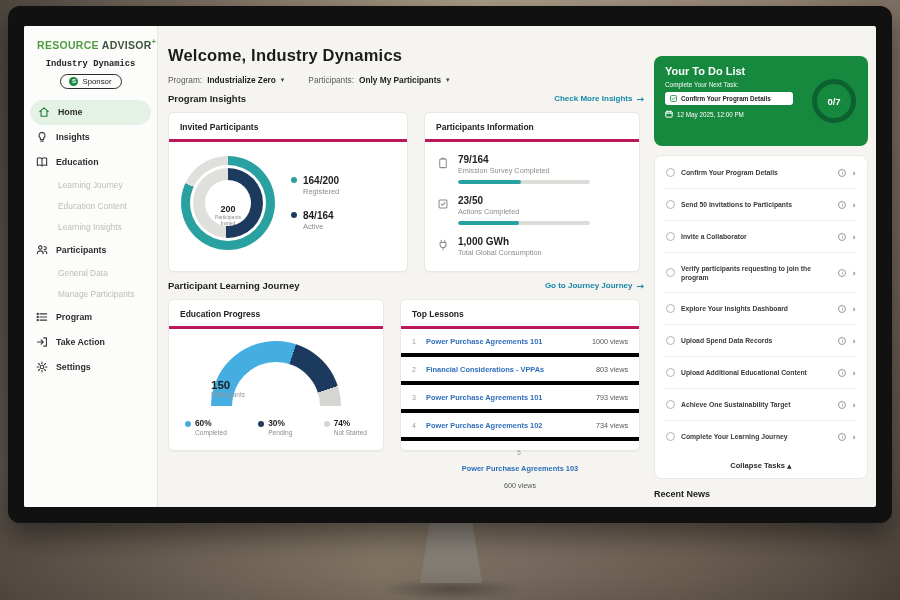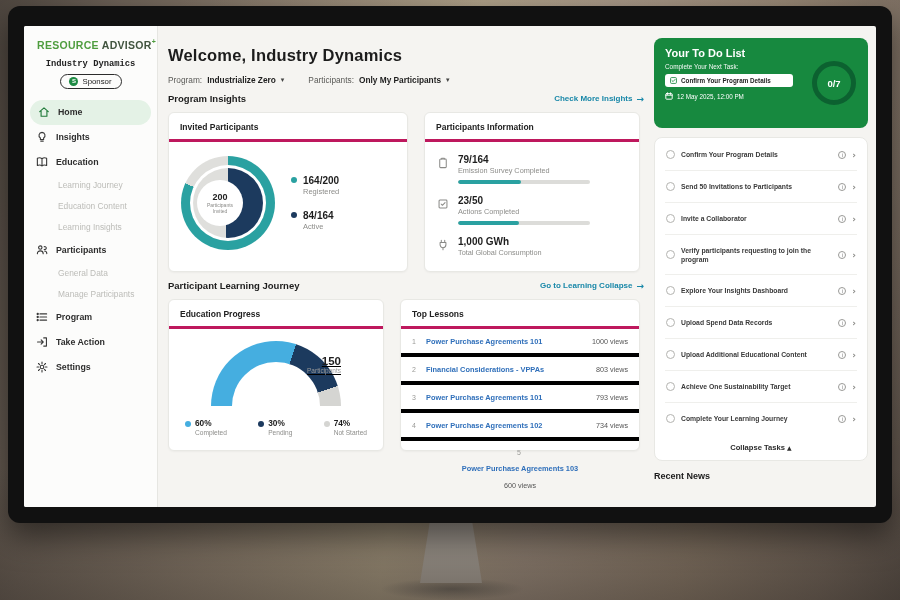--- a/index.html
+++ b/index.html
@@ -58,22 +58,22 @@
   .c-edu{width:216px;height:152px;}
   .c-lessons{width:240px;height:152px;}
 
   
   .inv-body{display:flex;align-items:center;gap:16px;padding:14px 12px;}
   .donut{position:relative;width:94px;height:94px;flex:none;}
   .ring{position:absolute;border-radius:50%;}
   .ring.outer{inset:0;}
   .ring-gap{position:absolute;left:9px;top:9px;width:76px;height:76px;background:#fff;border-radius:50%;}
   .ring.inner{left:12px;top:12px;width:70px;height:70px;}
-  .hole{position:absolute;left:16px;top:24px;width:46px;height:46px;background:#fff;border-radius:50%;
-    display:flex;flex-direction:column;align-items:center;justify-content:center;text-align:center;}
+  .hole{position:absolute;left:24px;top:24px;width:46px;height:46px;background:#fff;border-radius:50%;
+    display:flex;flex-direction:column;align-items:center;justify-content:flex-end;text-align:center;}
   .hv{font-size:9px;font-weight:bold;color:#222;}
   .hl{font-size:5px;color:#8b8b88;line-height:1.25;width:34px;}
   .inv-legend{display:flex;flex-direction:column;gap:14px;}
   .leg{display:flex;gap:6px;align-items:flex-start;}
   .dot{width:6px;height:6px;border-radius:50%;flex:none;margin-top:2px;}
   .dot-teal{background:#2aa1a1;} .dot-navy{background:#1c3a5e;} .dot-blue{background:#45aee0;} .dot-gray{background:#d5d5d2;}
   .lv{font-size:10px;font-weight:bold;color:#1e1e1e;}
   .ll{font-size:7.5px;color:#8d8d8a;margin-top:1px;}
 
   
@@ -84,38 +84,38 @@
   .iv{font-size:10px;font-weight:bold;color:#1e1e1e;}
   .il{font-size:7.3px;color:#8d8d8a;margin-top:1px;}
   .bar{width:132px;height:4px;background:#dcdcd9;border-radius:2px;margin-top:5px;overflow:hidden;}
   .fill{height:100%;border-radius:2px;}
 
   
   .gauge-wrap{display:flex;justify-content:center;padding-top:12px;}
   .gauge{position:relative;width:130px;height:65px;overflow:hidden;}
   .gauge-arc{position:absolute;left:0;top:0;width:130px;height:130px;border-radius:50%;}
   .gauge-hole{position:absolute;left:21px;top:21px;width:88px;height:88px;border-radius:50%;background:#fff;}
-  .gauge-text{position:absolute;left:0;right:0;top:14px;text-align:right;text-decoration:underline;}
+  .gauge-text{position:absolute;left:0;right:0;top:38px;text-align:left;}
   .gv{font-size:11.5px;font-weight:bold;color:#1e1e1e;}
   .gl{font-size:6.5px;color:#999;}
   .edu-legend{display:flex;justify-content:space-between;padding:12px 16px 0;}
   .gleg .top{display:flex;gap:4px;align-items:center;}
   .gleg .pct{font-size:8.3px;font-weight:bold;color:#1e1e1e;}
   .gll{font-size:6.6px;color:#8d8d8a;margin-left:10px;margin-top:1px;}
 
   
   .lrow{display:flex;align-items:center;gap:8px;padding:7.5px 11px;border-bottom:4px solid #000000;}
   .lrow:last-child{border-bottom:none;flex-direction:column;}
   .lrank{font-size:7px;color:#9a9a97;width:6px;flex:none;}
   .ltitle{flex:1;font-size:7.4px;font-weight:bold;color:#2f6fba;cursor:pointer;}
   .lviews{font-size:7.2px;color:#555;}
 
   
   .right{position:absolute;left:630px;top:0;width:214px;}
-  .todo-green{margin-top:12px;background:#17893f;border-radius:8px;padding:9px 11px;color:#fff;position:relative;height:90px;}
+  .todo-green{margin-top:30px;background:#17893f;border-radius:8px;padding:9px 11px;color:#fff;position:relative;height:90px;}
   .tg-title{font-size:11px;font-weight:bold;}
   .tg-sub{font-size:6.4px;margin-top:4px;opacity:.95;}
   .tg-pill{margin-top:4px;background:#fff;width:128px;border-radius:3px;padding:3px 5px;display:flex;gap:4px;align-items:center;
     font-size:6.3px;font-weight:bold;color:#222;cursor:pointer;}
   .chk{width:7px;height:7px;flex:none;display:flex;}
   .chk svg{width:7px;height:7px;}
   .tg-date{margin-top:5px;display:flex;gap:4px;align-items:center;font-size:6.3px;}
   .cal{width:8px;height:8px;display:flex;flex:none;}
   .cal svg{width:8px;height:8px;stroke:#fff;fill:none;stroke-width:1.2;stroke-linecap:round;}
   .tg-ring{position:absolute;right:12px;top:23px;width:44px;height:44px;border-radius:50%;border:5px solid #0c6130;
@@ -327,21 +327,21 @@
                 <div class="il">Total Global Consumption</div>
               </div>
             </div>
           </div>
         </div>
       </div>
 
       <div class="sec-row">
         <span class="sec-title">Participant Learning Journey</span>
         <span class="sec-link">
-          <span>Go to Learning Collapse</span>
+          <span>Go to Journey Journey</span>
           <span class="arr">→</span>
         </span>
       </div>
 
       <div class="cards">
 
         <div class="card c-edu">
           <div class="card-title">Education Progress</div>
           <div class="gauge-wrap">
             <div class="gauge">

